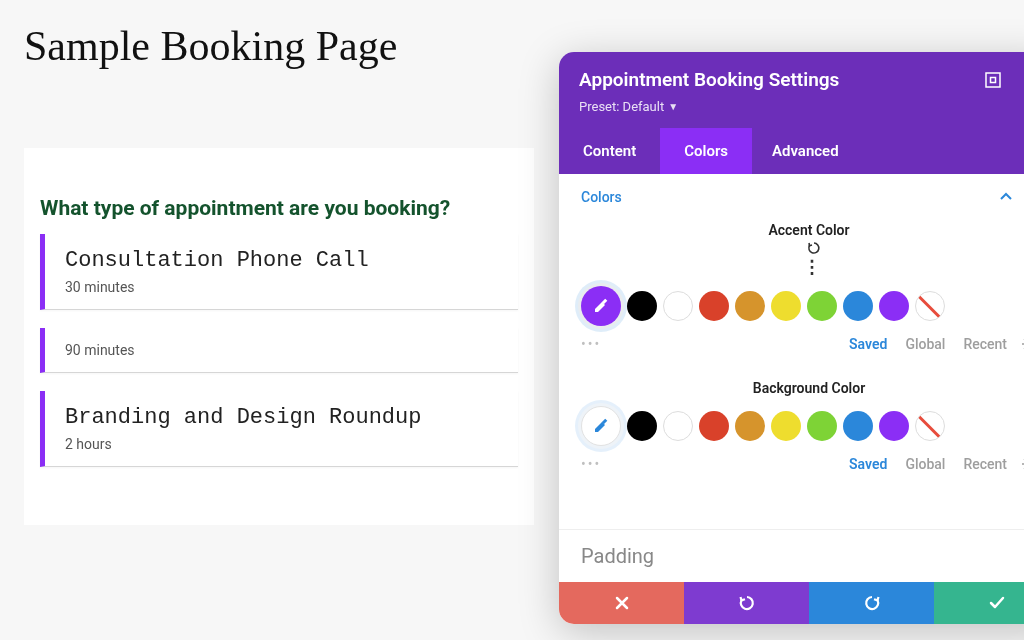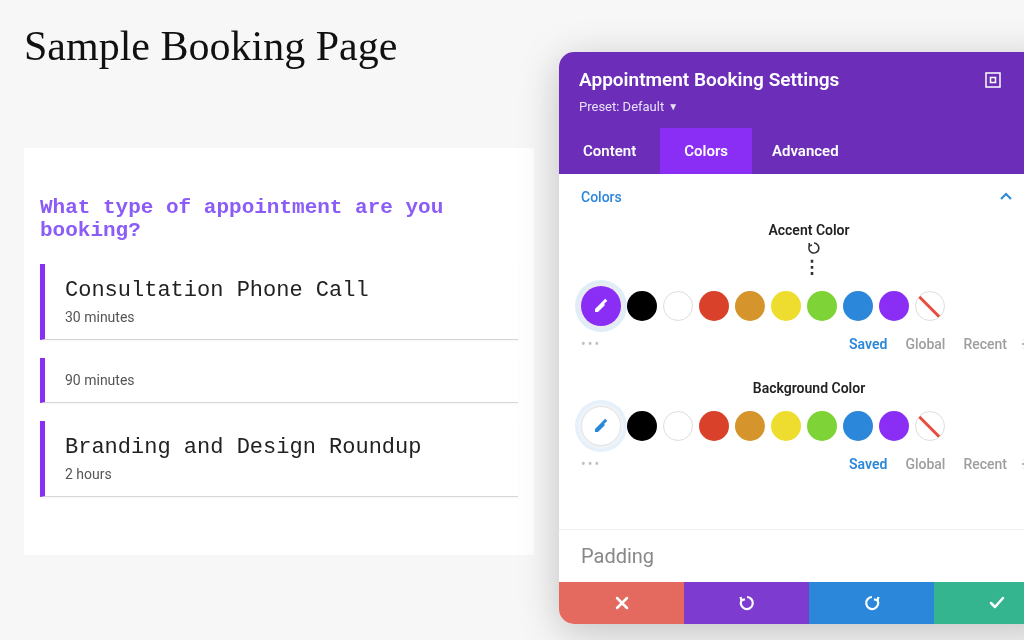--- a/index.html
+++ b/index.html
@@ -22,23 +22,22 @@
     position: absolute;
     left: 24px;
     top: 148px;
     width: 510px;
     background: #fff;
     padding: 48px 16px 40px 16px;
   }
   .booking-question {
     font-size: 21px;
     font-weight: 700;
-    color: #8b5cf6;
-    margin-bottom: 22px;
-    font-family: Liberation Mono, monospace;
+    color: #14532d;
+    margin-bottom: 14px;
   }
   .appt-item {
     border-left: 5px solid #8b2ef5;
     background: #fff;
     border-bottom: 1px solid #d6d6d6;
     padding: 14px 18px 14px 20px;
     margin-bottom: 18px;
     box-shadow: 0 1px 2px rgba(0,0,0,0.04);
   }
   .appt-title { font-size: 22px; color: #222; margin-bottom: 6px; font-family: Liberation Mono, monospace; }

